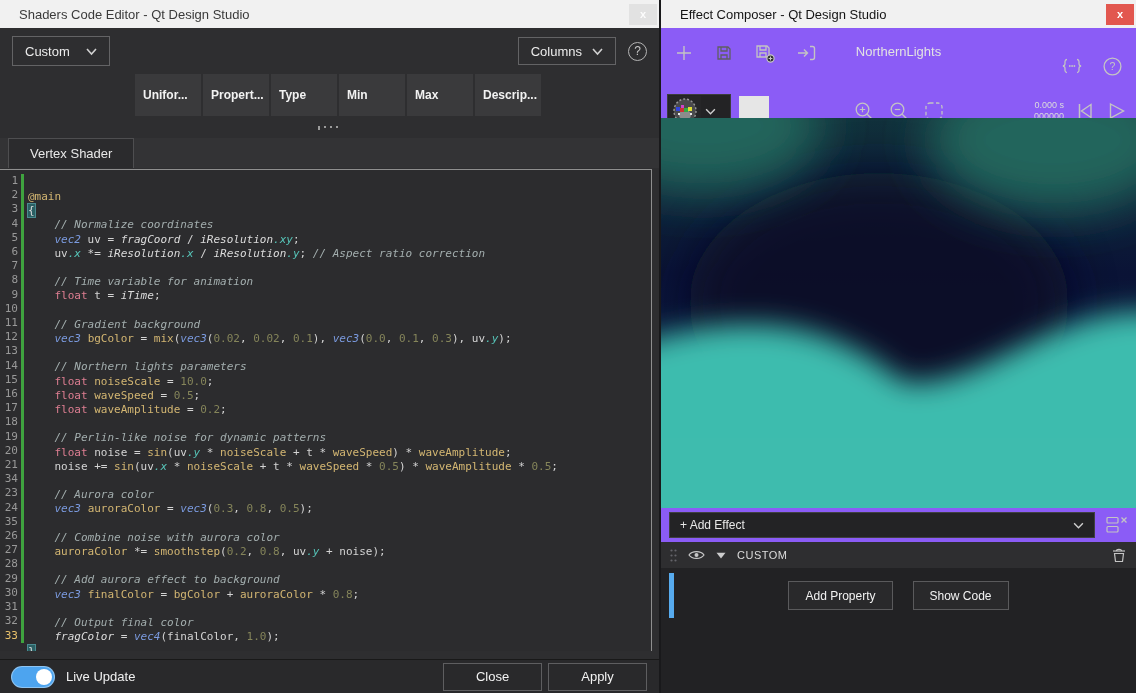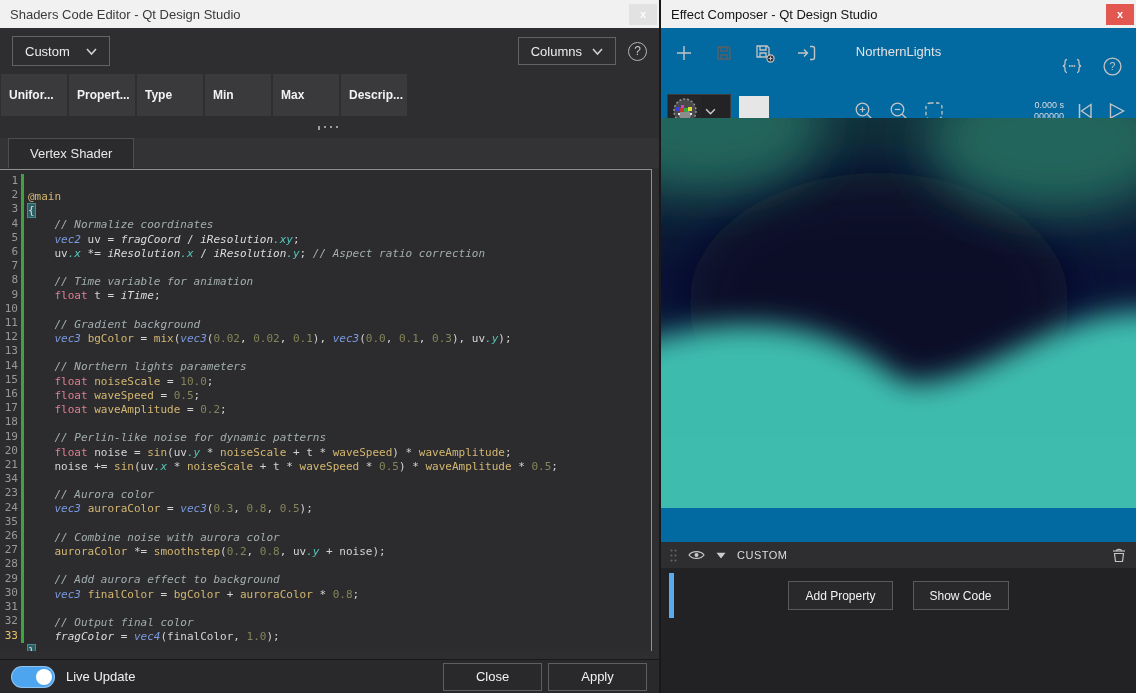--- a/index.html
+++ b/index.html
@@ -1,42 +1,42 @@
 <!DOCTYPE html>
 <html><head>
 <meta charset="utf-8">
 <style>
   * { margin:0; padding:0; box-sizing:border-box; }
   html,body { width:1136px; height:693px; }
   body { background:#19191b; position:relative; font-family:"Liberation Sans",sans-serif; overflow:hidden; }
 
   .window { position:absolute; top:0; height:693px; }
   #win-left { left:0; width:659px; background:#2e2e30; }
-  #win-right { left:661px; width:475px; background:#0369a1; }
+  #win-right { left:661px; width:475px; background:#8b5cf6; }
 
   
   .titlebar { height:28px; background:#f1f1f1; display:flex; align-items:center; padding-left:10px; }
-  .titlebar .title { font-size:13px; color:#3a3a3a; }
+  .titlebar .title { font-size:13px; color:#3a3a3a;margin-left:9px; }
   #win-right .titlebar .title { color:#141414; }
   .close-btn { margin-left:auto; width:28px; height:21px; display:flex; align-items:center; justify-content:center;
                font-size:11px; font-weight:bold; margin-right:2px; }
   .close-inactive { background:#e2e2e2; color:#fcfcfc; }
   .close-active { background:#e2574f; color:#ffffff; }
 
   
   .ltoolbar { height:46px; display:flex; align-items:center; padding:0 12px; }
   .dd { border:1px solid #636365; height:30px; display:flex; align-items:center; padding:0 12px; gap:16px;
         color:#ececec; font-size:13px; background:transparent; }
   .dd.small { height:28px; gap:10px; }
   .chev { width:11px; height:7px; }
   .help-circ { width:19px; height:19px; border:1.5px solid #b4b4b4; border-radius:50%; color:#c6c6c6;
                font-size:12px; display:flex; align-items:center; justify-content:center; margin-left:12px; }
 
   
-  .cols { display:flex; gap:2px; height:42px; padding-left:1px; }
+  .cols { display:flex; gap:2px; height:42px; padding-left:17px;justify-content:center; }
   .col { width:66px; background:#3a3a3c; color:#f2f2f2; font-size:12px; font-weight:bold;
          display:flex; align-items:center; padding-left:8px; }
 
   
   .splitter { height:22px; position:relative; }
   .split-dots { position:absolute; left:318px; top:10px; width:28px; height:2px;
                 background:transparent; }
   .split-dots i { float:left; width:2px; height:2px; background:#9c9c9c; margin-right:4px; }
 
   
@@ -321,20 +321,33 @@
       </defs>
       <rect width="475" height="390" fill="url(#nv)"></rect>
       <ellipse cx="218" cy="185" rx="190" ry="130" fill="#081028" filter="url(#blurBig)" opacity="0.85"></ellipse>
       <ellipse cx="42" cy="8" rx="120" ry="66" fill="#23655c" filter="url(#blurBig)"></ellipse>
       <ellipse cx="392" cy="22" rx="125" ry="72" fill="#23655c" filter="url(#blurBig)"></ellipse>
       <path d="M-40 232 C 70 192, 160 196, 242 264 C 314 272, 382 198, 475 194 L 520 194 L 520 430 L -40 430 Z" fill="#3ebcae" filter="url(#blurMid)"></path>
       <rect y="320" width="475" height="70" fill="#3ebcae"></rect>
     </svg>
   </div>
 
+  <div class="addeffect-row">
+    <div class="combo">
+      <span>+ Add Effect</span>
+      <svg class="chev" width="12" height="8" viewBox="0 0 12 8">
+          <polyline points="1,1.5 6,6.5 11,1.5" fill="none" stroke="#d0d0d0" stroke-width="1.6"></polyline>
+        </svg>
+    </div>
+    <svg class="clear-ic" width="22" height="18" viewBox="0 0 22 18">
+        <rect x="1" y="1.5" width="11" height="5.5" rx="1" stroke="#c4c4c4" stroke-width="1.2" fill="none"></rect>
+        <rect x="1" y="10.5" width="11" height="5.5" rx="1" stroke="#c4c4c4" stroke-width="1.2" fill="none"></rect>
+        <path d="M15.5 1.5 l5 5 M20.5 1.5 l-5 5" stroke="#c4c4c4" stroke-width="1.3"></path>
+      </svg>
+  </div>
 
   <div class="custom-row">
     <svg width="7" height="13" viewBox="0 0 7 13">
         <g fill="#64646a">
           <circle cx="1.5" cy="1.5" r="1.1"></circle>
           <circle cx="5.5" cy="1.5" r="1.1"></circle>
           <circle cx="1.5" cy="6.5" r="1.1"></circle>
           <circle cx="5.5" cy="6.5" r="1.1"></circle>
           <circle cx="1.5" cy="11.5" r="1.1"></circle>
           <circle cx="5.5" cy="11.5" r="1.1"></circle>

